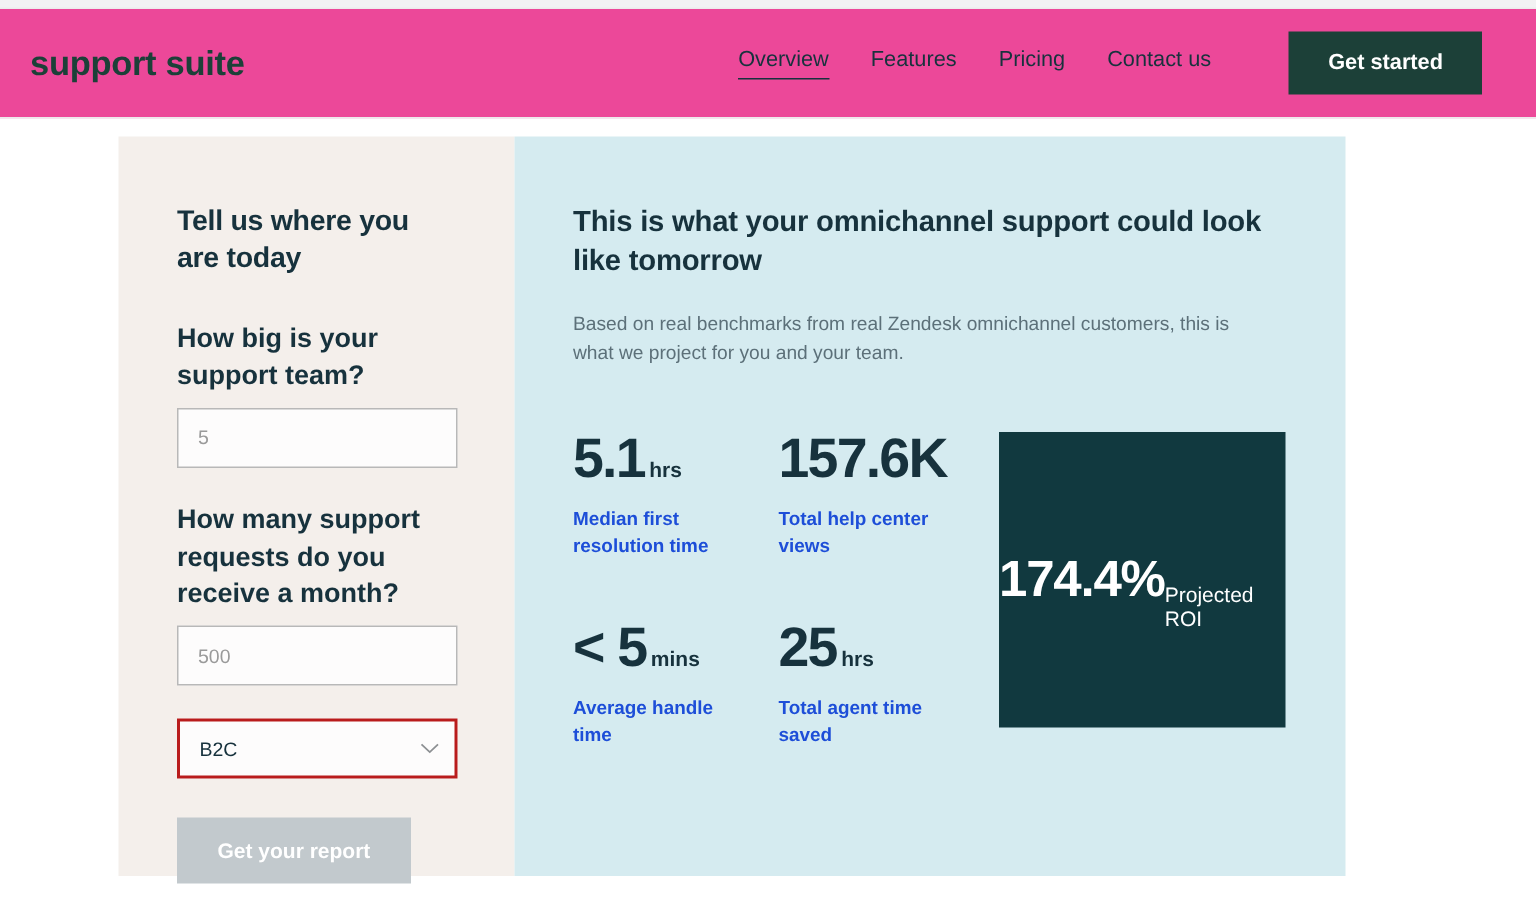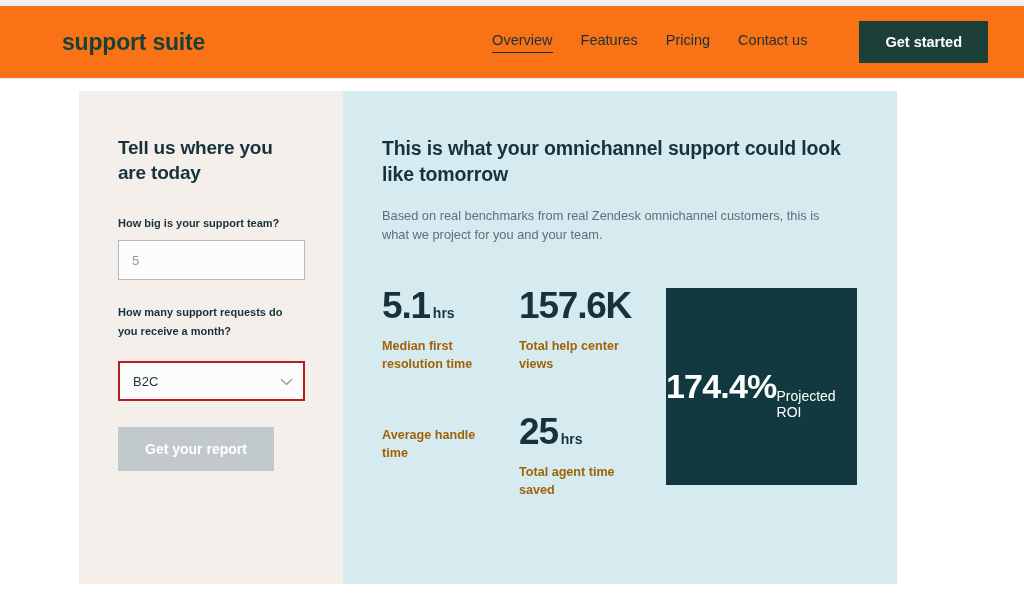--- a/index.html
+++ b/index.html
@@ -19,25 +19,25 @@
   
   .top-strip {
     height: 6px;
     background: #f2f2f3;
     border-bottom: 1px solid #ececec;
   }
 
   
   .site-header {
     height: 73px;
-    background: #f97316;
+    background: #ec4899;
     border-bottom: 1px solid #ebebeb;
     display: flex;
     align-items: center;
-    padding: 0 36px 0 62px;
+    padding: 0 36px 0 20px;
   }
 
   .logo {
     font-size: 23px;
     font-weight: bold;
     color: #1c4038;
     letter-spacing: -0.2px;
     white-space: nowrap;
   }
 
@@ -108,21 +108,21 @@
     font-weight: bold;
     line-height: 1.32;
     color: #17323d;
     letter-spacing: -0.2px;
   }
 
   .field { margin-top: 22px; }
   .field.first { margin-top: 28px; }
 
   .field-label {
-    font-size: 11px;
+    font-size: 18px;
     font-weight: bold;
     line-height: 1.38;
     color: #17323d;
   }
 
   .text-input {
     display: block;
     width: 100%;
     height: 40px;
     margin-top: 9px;
@@ -215,21 +215,21 @@
     font-weight: bold;
     letter-spacing: 0;
     margin-left: 3px;
   }
 
   .stat-label {
     margin-top: 13px;
     font-size: 12.6px;
     font-weight: bold;
     line-height: 1.45;
-    color: #a16207;
+    color: #1d4ed8;
     max-width: 110px;
   }
 
   .roi-card {
     width: 191px;
     height: 197px;
     background: #11393f;
     margin-left: 10px;
     margin-top: 9px;
     display: flex;
@@ -275,20 +275,21 @@
     <section class="panel-left">
       <h2 class="form-title">Tell us where you are today</h2>
 
       <div class="field first">
         <label class="field-label">How big is your support team?</label>
         <input class="text-input" type="text" placeholder="5" style="">
       </div>
 
       <div class="field">
         <label class="field-label">How many support requests do you receive a month?</label>
+        <input class="text-input" type="text" placeholder="500" style="">
       </div>
 
       <div class="field">
         <div class="select-wrap">
           <div class="select-input">B2C</div>
           <span class="chevron">
             <svg width="13" height="8" viewBox="0 0 13 8" fill="none" xmlns="http://www.w3.org/2000/svg">
               <path d="M1 1.2L6.5 6.4L12 1.2" stroke="#8d9093" stroke-width="1.2" fill="none"></path>
             </svg>
           </span>
@@ -313,20 +314,23 @@
           </div>
 
           <div class="stat">
             <div class="stat-value">
               <span>157.6K</span><span class="stat-unit"></span>
             </div>
             <div class="stat-label">Total help center views</div>
           </div>
 
           <div class="stat">
+            <div class="stat-value">
+              <span>&lt; 5</span><span class="stat-unit">mins</span>
+            </div>
             <div class="stat-label">Average handle time</div>
           </div>
 
           <div class="stat">
             <div class="stat-value">
               <span>25</span><span class="stat-unit">hrs</span>
             </div>
             <div class="stat-label">Total agent time saved</div>
           </div>
 

